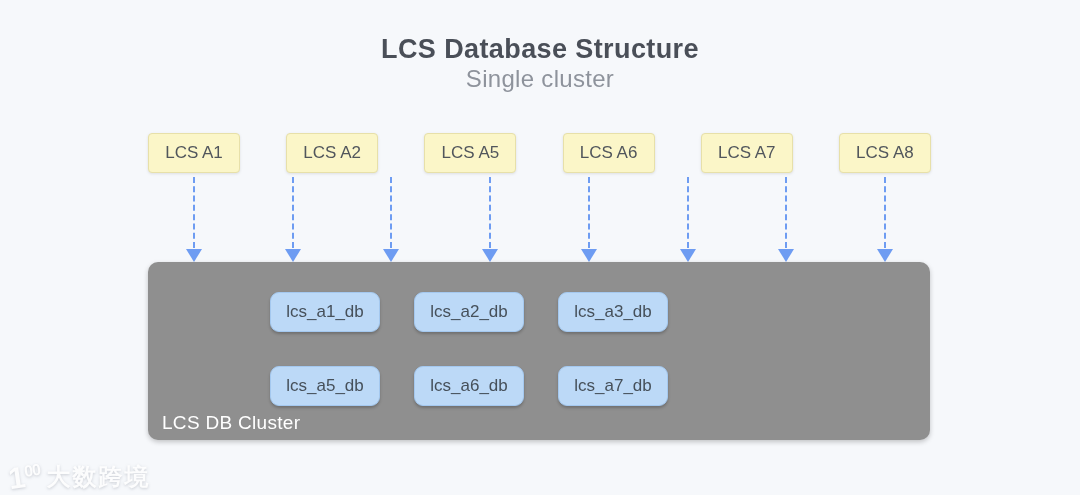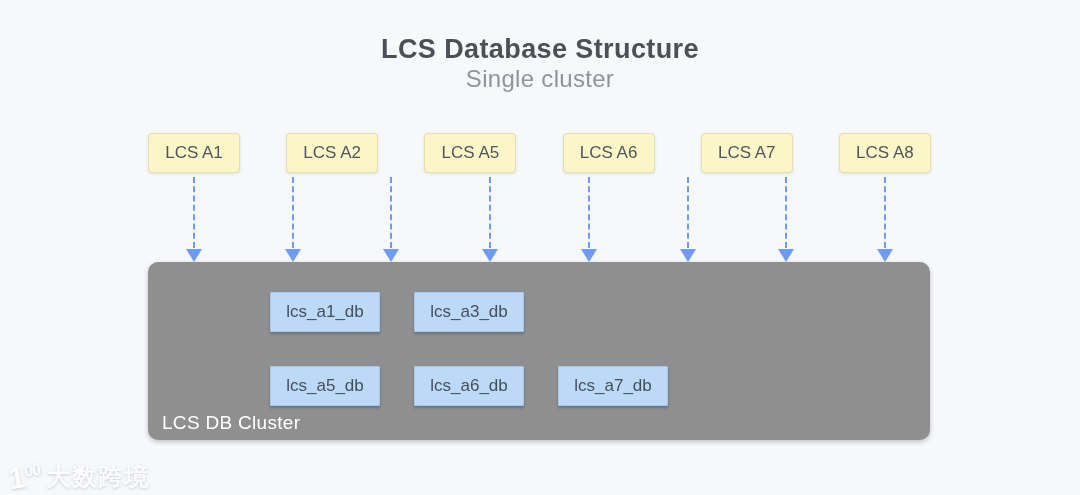--- a/index.html
+++ b/index.html
@@ -48,21 +48,21 @@
     background:#8F8F8F;border-radius:10px;
     box-shadow:0 2px 5px rgba(0,0,0,.22);
   }
   .db-row{
     position:absolute;left:122px;display:flex;gap:34px;
   }
   .db-row.row1{top:30px;}
   .db-row.row2{top:104px;}
   .db-node{
     width:110px;height:40px;box-sizing:border-box;
-    background:#BCD9F7;border:1px solid #A4C8EF;border-radius:1px;
+    background:#BCD9F7;border:1px solid #A4C8EF;border-radius:9px;
     display:flex;align-items:center;justify-content:center;
     font-size:17px;color:#46505A;
     box-shadow:0 2px 3px rgba(0,0,0,.22);
   }
   .cluster-label{
     position:absolute;left:14px;bottom:6px;
     color:#FFFFFF;font-size:19px;font-weight:500;letter-spacing:.3px;
   }
   
   .watermark{
@@ -129,20 +129,21 @@
     </div>
   <div class="arrow-cell">
       <div class="arrow-line"></div>
       <div class="arrow-head"></div>
     </div>
 </div>
 
 <div class="cluster">
   <div class="db-row row1">
     <div class="db-node">lcs_a1_db</div>
+    <div class="db-node">lcs_a2_db</div>
     <div class="db-node">lcs_a3_db</div>
   </div>
   <div class="db-row row2">
     <div class="db-node">lcs_a5_db</div>
     <div class="db-node">lcs_a6_db</div>
     <div class="db-node">lcs_a7_db</div>
   </div>
   <div class="cluster-label">LCS DB Cluster</div>
 </div>
 

